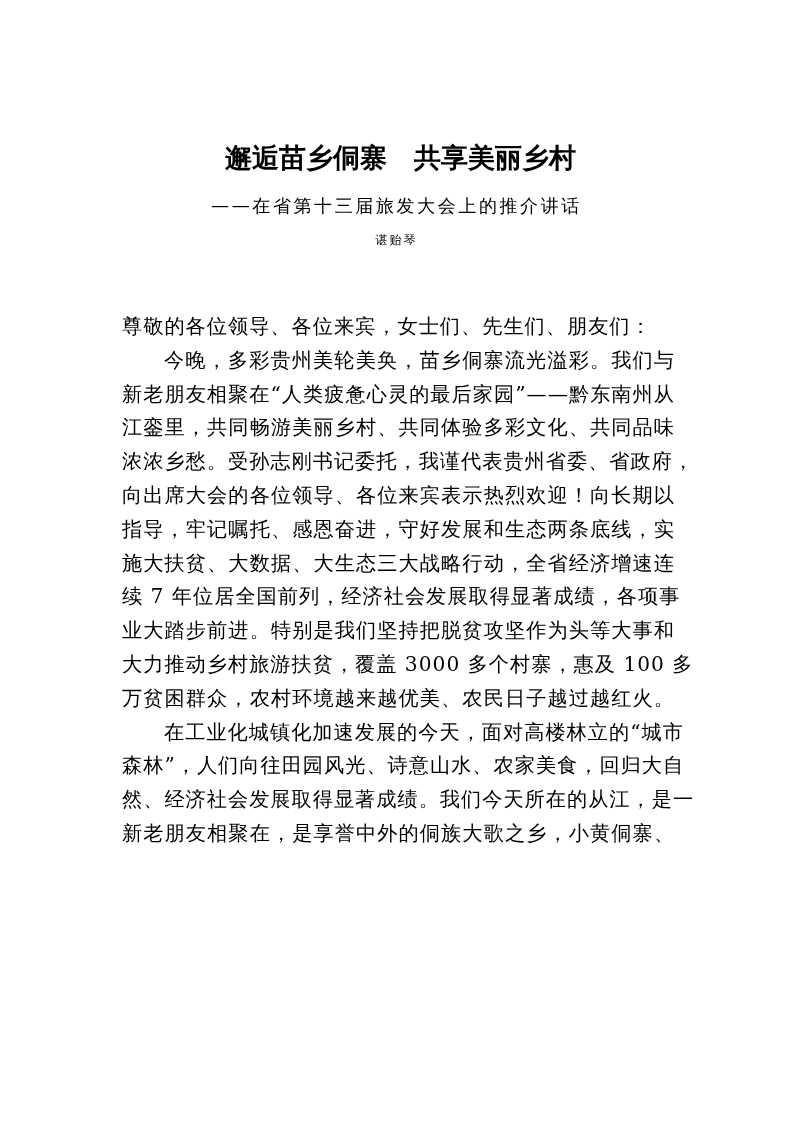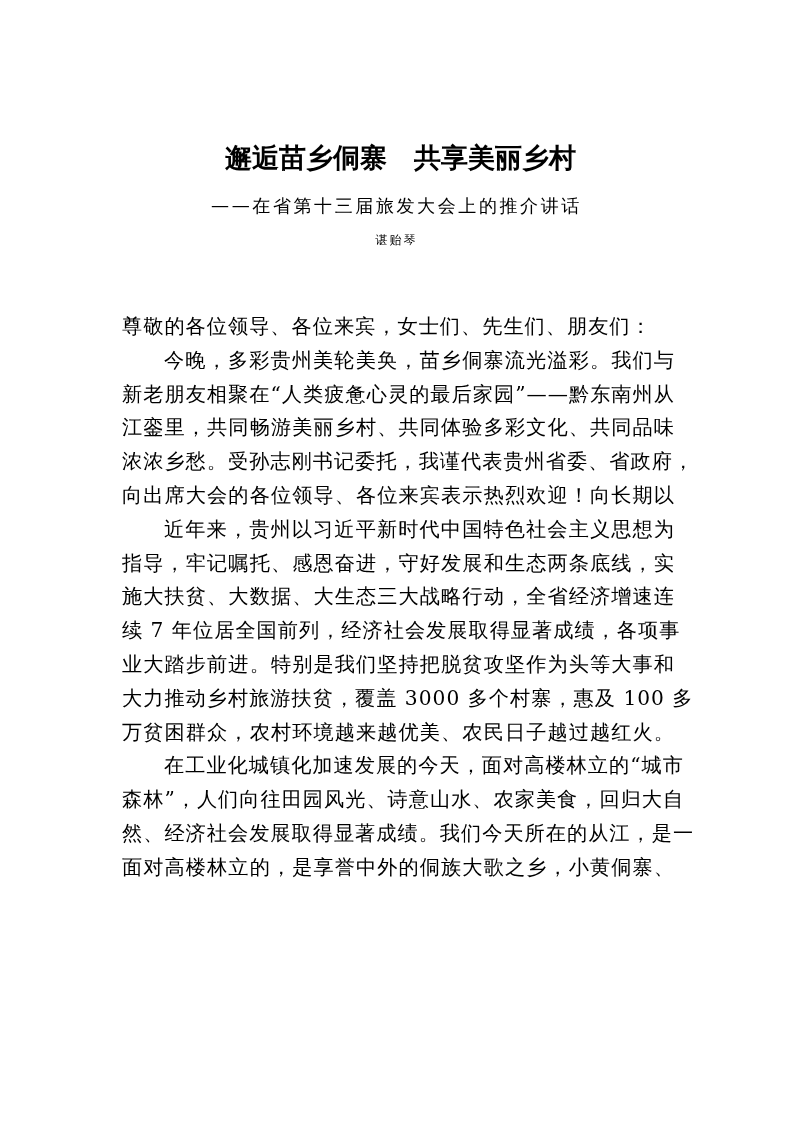--- a/index.html
+++ b/index.html
@@ -34,25 +34,24 @@
   <div class="title">邂逅苗乡侗寨　共享美丽乡村</div>
   <div class="subtitle">——在省第十三届旅发大会上的推介讲话</div>
   <div class="author">谌贻琴</div>
   <div class="body" id="body">
       <span class="line last">尊敬的各位领导、各位来宾，女士们、先生们、朋友们：</span>
       <span class="line indent">今晚，多彩贵州美轮美奂，苗乡侗寨流光溢彩。我们与</span>
       <span class="line">新老朋友相聚在“人类疲惫心灵的最后家园”——黔东南州从</span>
       <span class="line">江銮里，共同畅游美丽乡村、共同体验多彩文化、共同品味</span>
       <span class="line">浓浓乡愁。受孙志刚书记委托，我谨代表贵州省委、省政府，</span>
       <span class="line">向出席大会的各位领导、各位来宾表示热烈欢迎！向长期以</span>
-      <span class="line indent">近年来，贵州以习近平新时代中国特色社会主义思想为</span>
       <span class="line">指导，牢记嘱托、感恩奋进，守好发展和生态两条底线，实</span>
       <span class="line">施大扶贫、大数据、大生态三大战略行动，全省经济增速连</span>
       <span class="line">续 7 年位居全国前列，经济社会发展取得显著成绩，各项事</span>
       <span class="line">业大踏步前进。特别是我们坚持把脱贫攻坚作为头等大事和</span>
       <span class="line">大力推动乡村旅游扶贫，覆盖 3000 多个村寨，惠及 100 多</span>
       <span class="line">万贫困群众，农村环境越来越优美、农民日子越过越红火。</span>
       <span class="line indent">在工业化城镇化加速发展的今天，面对高楼林立的“城市</span>
       <span class="line">森林”，人们向往田园风光、诗意山水、农家美食，回归大自</span>
       <span class="line">然、经济社会发展取得显著成绩。我们今天所在的从江，是一</span>
-      <span class="line">面对高楼林立的，是享誉中外的侗族大歌之乡，小黄侗寨、</span>
+      <span class="line">新老朋友相聚在，是享誉中外的侗族大歌之乡，小黄侗寨、</span>
     </div>
 </div>
 
 </body></html>

